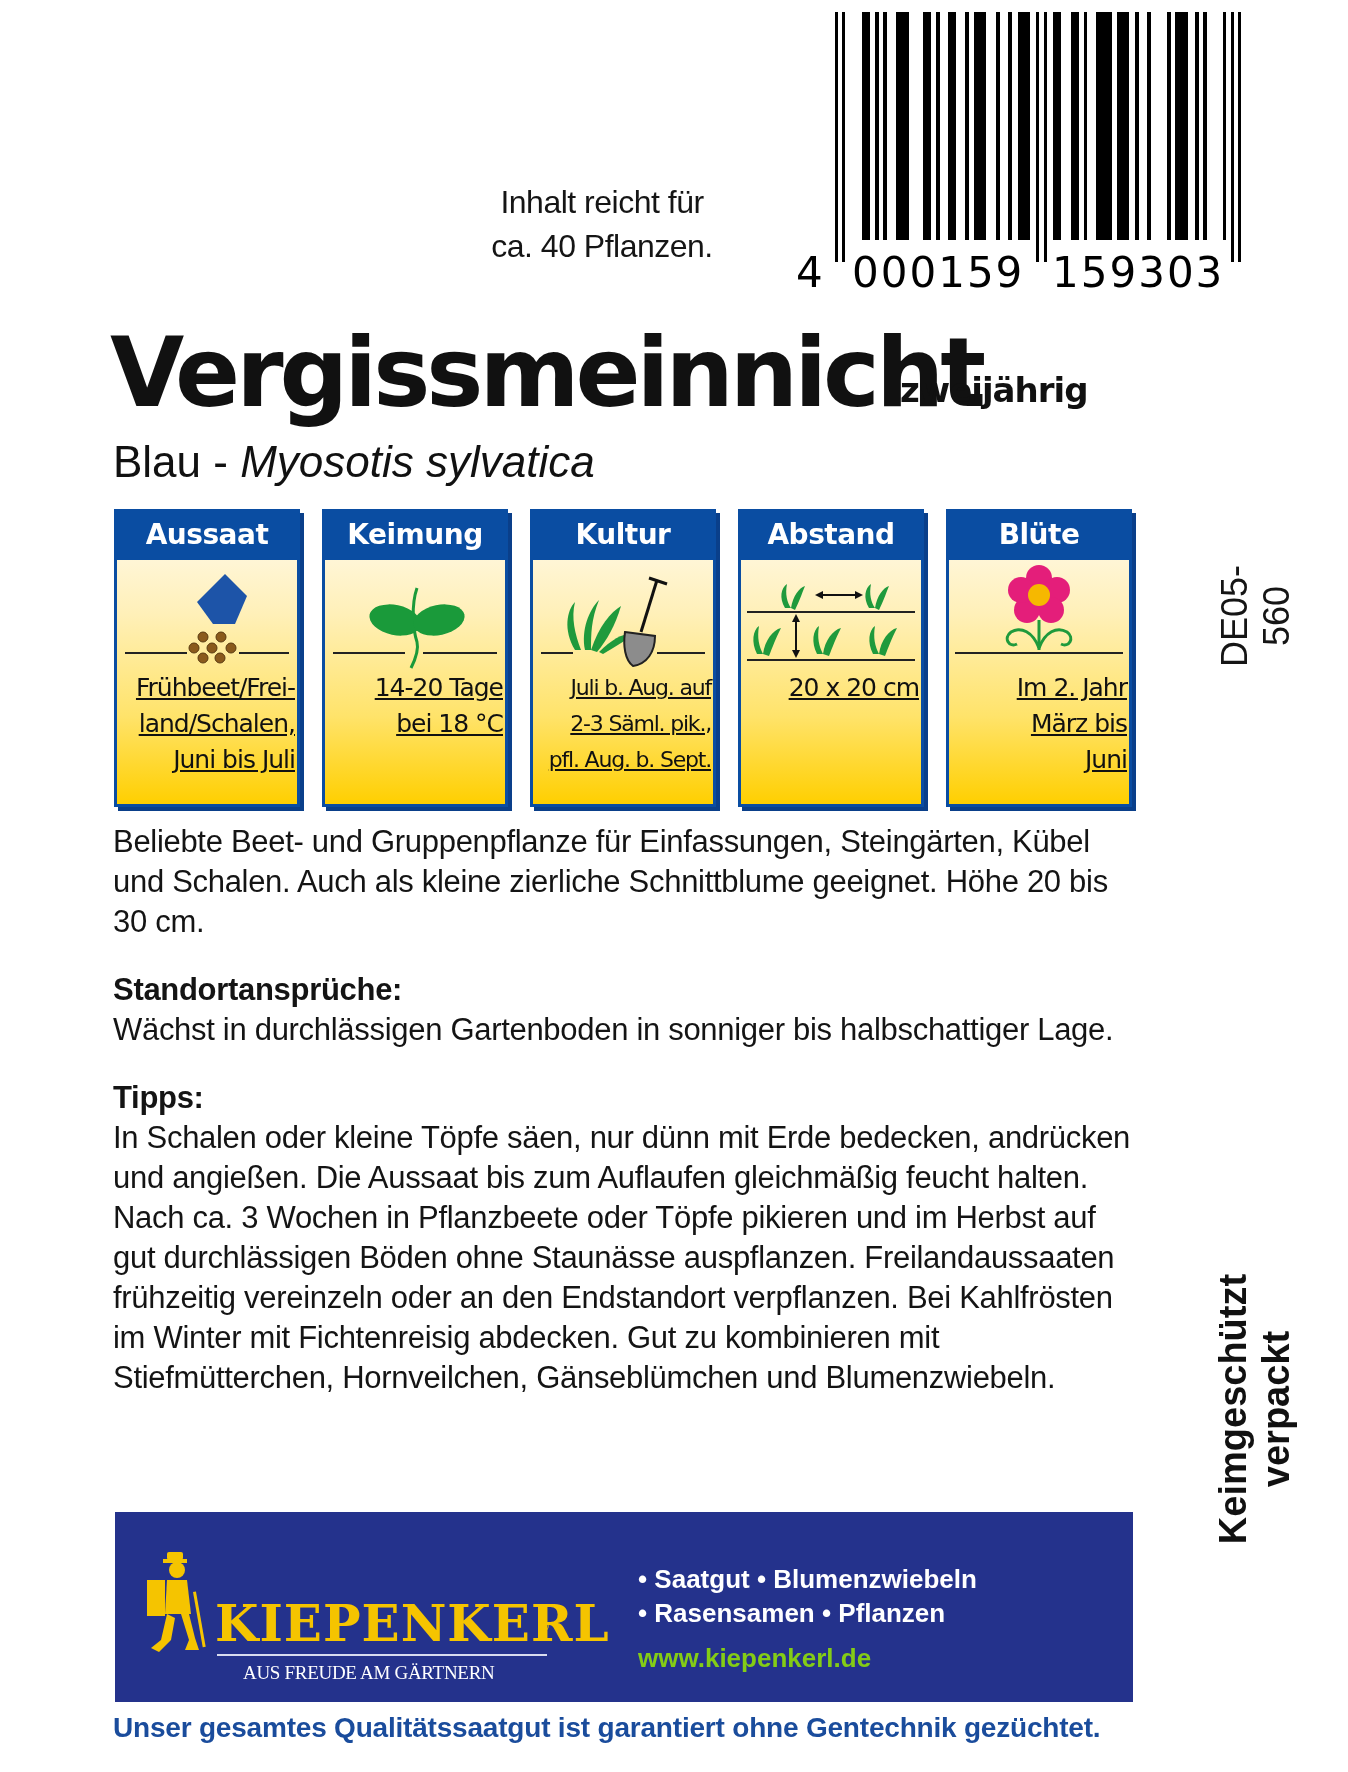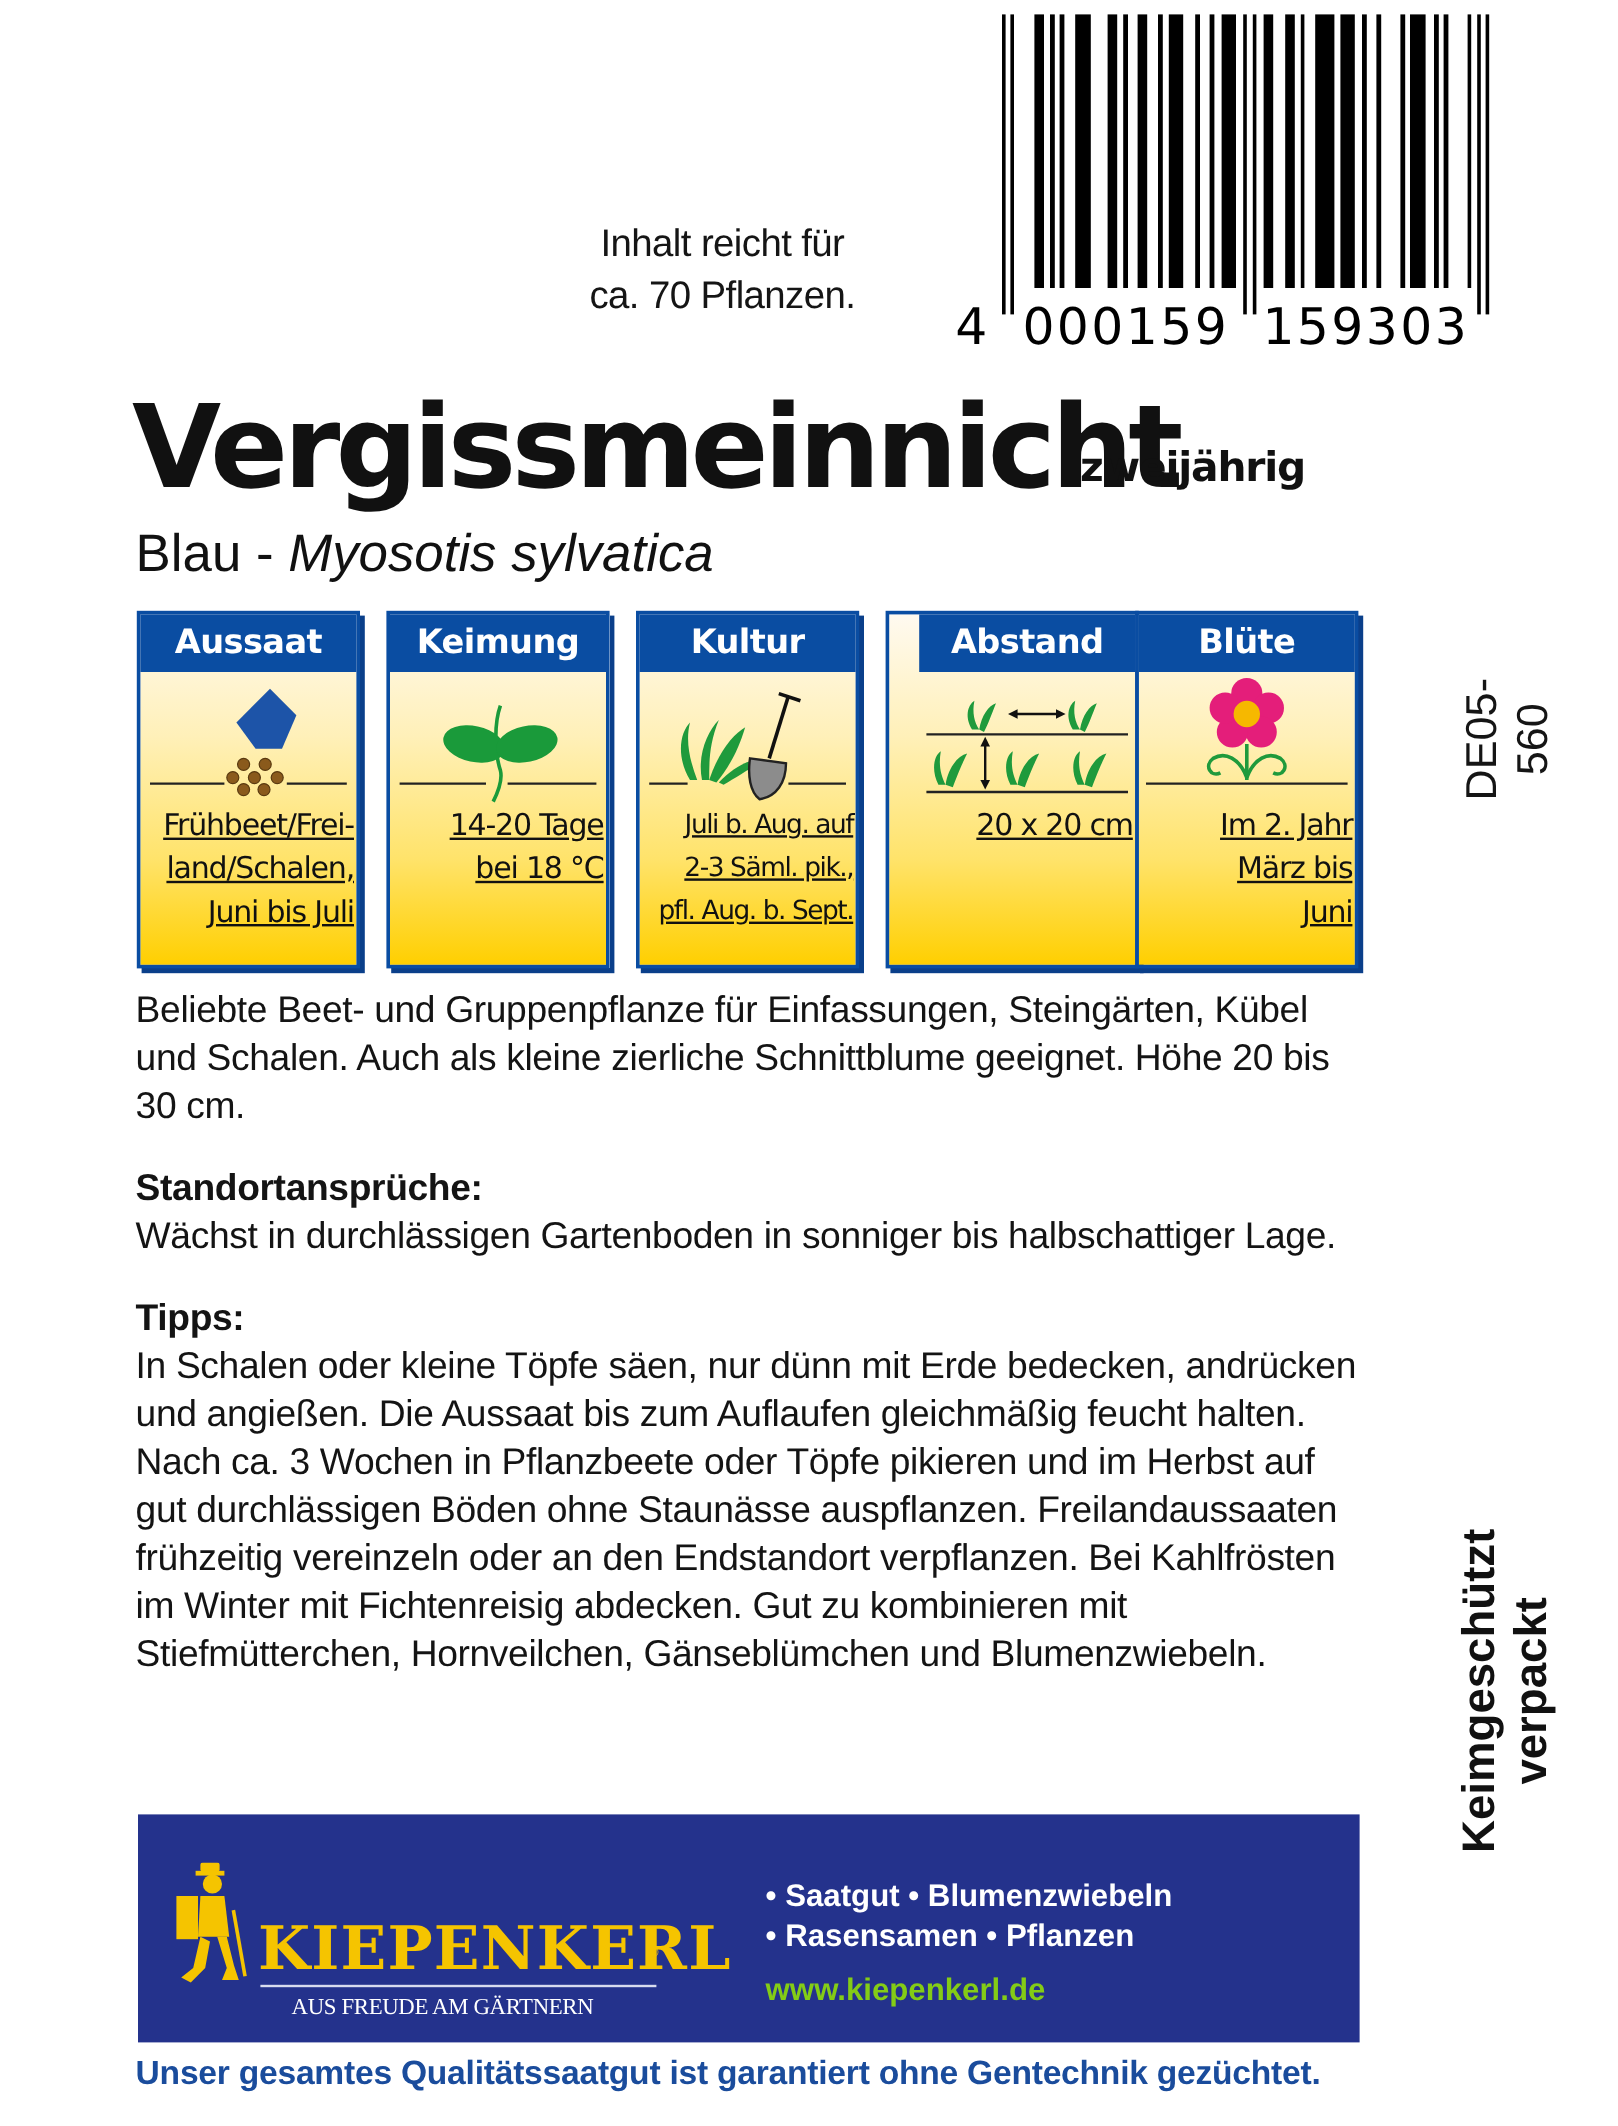--- a/index.html
+++ b/index.html
@@ -65,21 +65,21 @@
                 color: #fff; line-height: 34px; }
   .brand-url { position: absolute; left: 523px; top: 131px; font-size: 26px; font-weight: bold; color: #84cc16; }
 
   .footer-note { left: 113px; top: 1712px; font-size: 28px; color: #1a4c9c; letter-spacing: -0.2px; font-weight: bold; }
 </style>
 </head>
 <body>
 
 <div class="abs inhalt">
   <div>Inhalt reicht für</div>
-  <div>ca. 70 Pflanzen.</div>
+  <div>ca. 40 Pflanzen.</div>
 </div>
 
 <div class="abs barcode">
   <svg width="470" height="285" viewBox="0 0 470 285">
     <g fill="#000">
 
       <rect x="45" y="2" width="3" height="250"></rect>
         <rect x="52" y="2" width="3" height="250"></rect>
 
       <rect x="72" y="2" width="8" height="228"></rect>
@@ -192,21 +192,21 @@
         <line x1="124" y1="93" x2="172" y2="93" stroke="#222" stroke-width="2"></line>
       </svg>
     </div>
     <div class="panel-text" style="font-size:22px; letter-spacing:-1.2px;">
       <div>Juli b. Aug. auf</div>
       <div>2-3 Säml. pik.,</div>
       <div>pfl. Aug. b. Sept.</div>
     </div>
   </div>
 
-  <div class="panel" style="left:624px;padding-left:25px;">
+  <div class="panel" style="left:624px;">
     <div class="panel-head">Abstand</div>
     <div class="panel-icon">
       <svg width="180" height="110" viewBox="0 0 180 110">
         <g fill="#1f9a3c">
           <path d="M44,48 C38,38 40,28 46,24 C44,34 46,42 50,48 Z"></path>
             <path d="M50,48 C52,36 58,28 64,26 C60,36 58,42 54,50 Z"></path>
           <path d="M128,48 C122,38 124,28 130,24 C128,34 130,42 134,48 Z"></path>
             <path d="M134,48 C136,36 142,28 148,26 C144,36 142,42 138,50 Z"></path>
           <path d="M16,94 C10,82 12,70 18,66 C16,78 18,86 22,94 Z"></path>
             <path d="M22,94 C24,80 32,70 40,68 C34,80 32,86 28,96 Z"></path>

